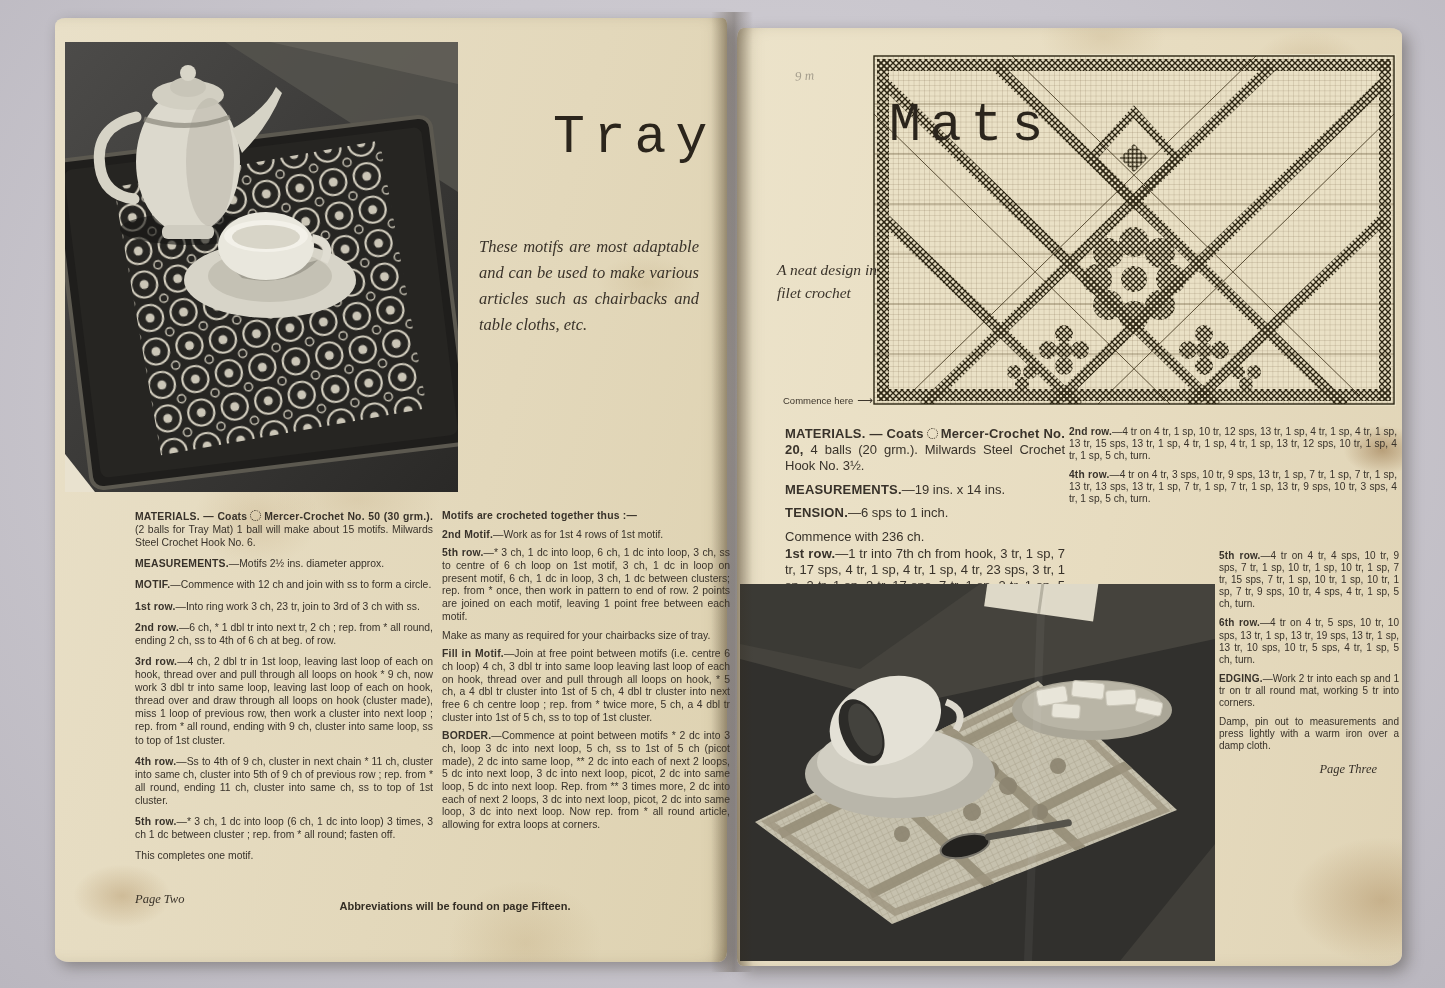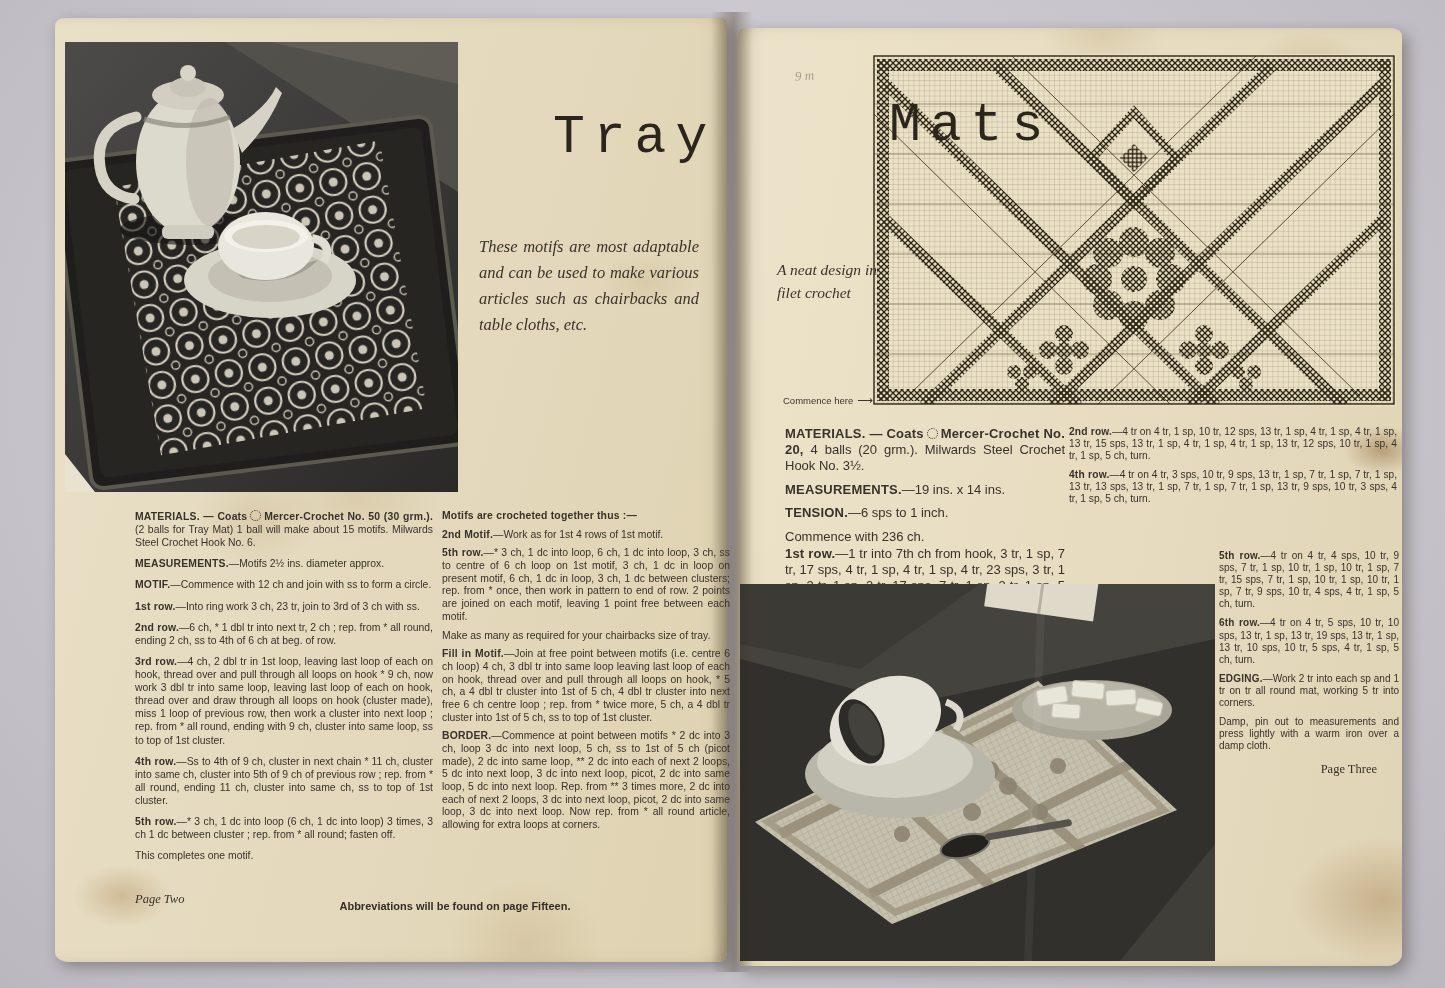--- a/index.html
+++ b/index.html
@@ -58,21 +58,21 @@
   .col-2{left:387px;top:492px;width:288px;font-size:10.4px;line-height:1.22;}
   .col-2 .para{margin-bottom:6px;}
   .col-a{left:48px;top:398px;width:280px;font-size:13px;line-height:1.22;}
   .col-b{left:332px;top:398px;width:328px;font-size:10.2px;line-height:1.18;}
   .col-b .para{margin-bottom:7px;}
   .col-c{left:482px;top:522px;width:180px;font-size:10px;line-height:1.21;}
   .col-c .para{margin-bottom:7px;}
   .para.tight{margin-bottom:1px;}
   .footer-left{position:absolute;left:80px;top:874px;font-family:"Liberation Serif", serif;font-style:italic;font-size:12.5px;color:#3a332a;}
   .footer-center{position:absolute;left:250px;top:882px;width:300px;text-align:center;font-weight:700;font-size:11px;color:#332d24;}
-  .footer-right{text-align:right;padding-right:22px;font-family:"Liberation Serif", serif;font-size:12.5px;margin-top:10px;}
+  .footer-right{text-align:right;padding-right:22px;font-family:"Liberation Serif", serif;font-style:italic;font-size:12.5px;margin-top:10px;}
   .coats-logo{display:inline-block;width:9px;height:9px;border:1.6px dotted #3a3125;border-radius:50%;margin:0 3px;vertical-align:-1px;}
 </style>
 </head>
 <body>
 
 <div class="page page-left">
 
   <div class="photo" style="left:10px;top:24px;width:393px;height:450px;">
     <svg viewBox="0 0 393 450">
       <defs>

